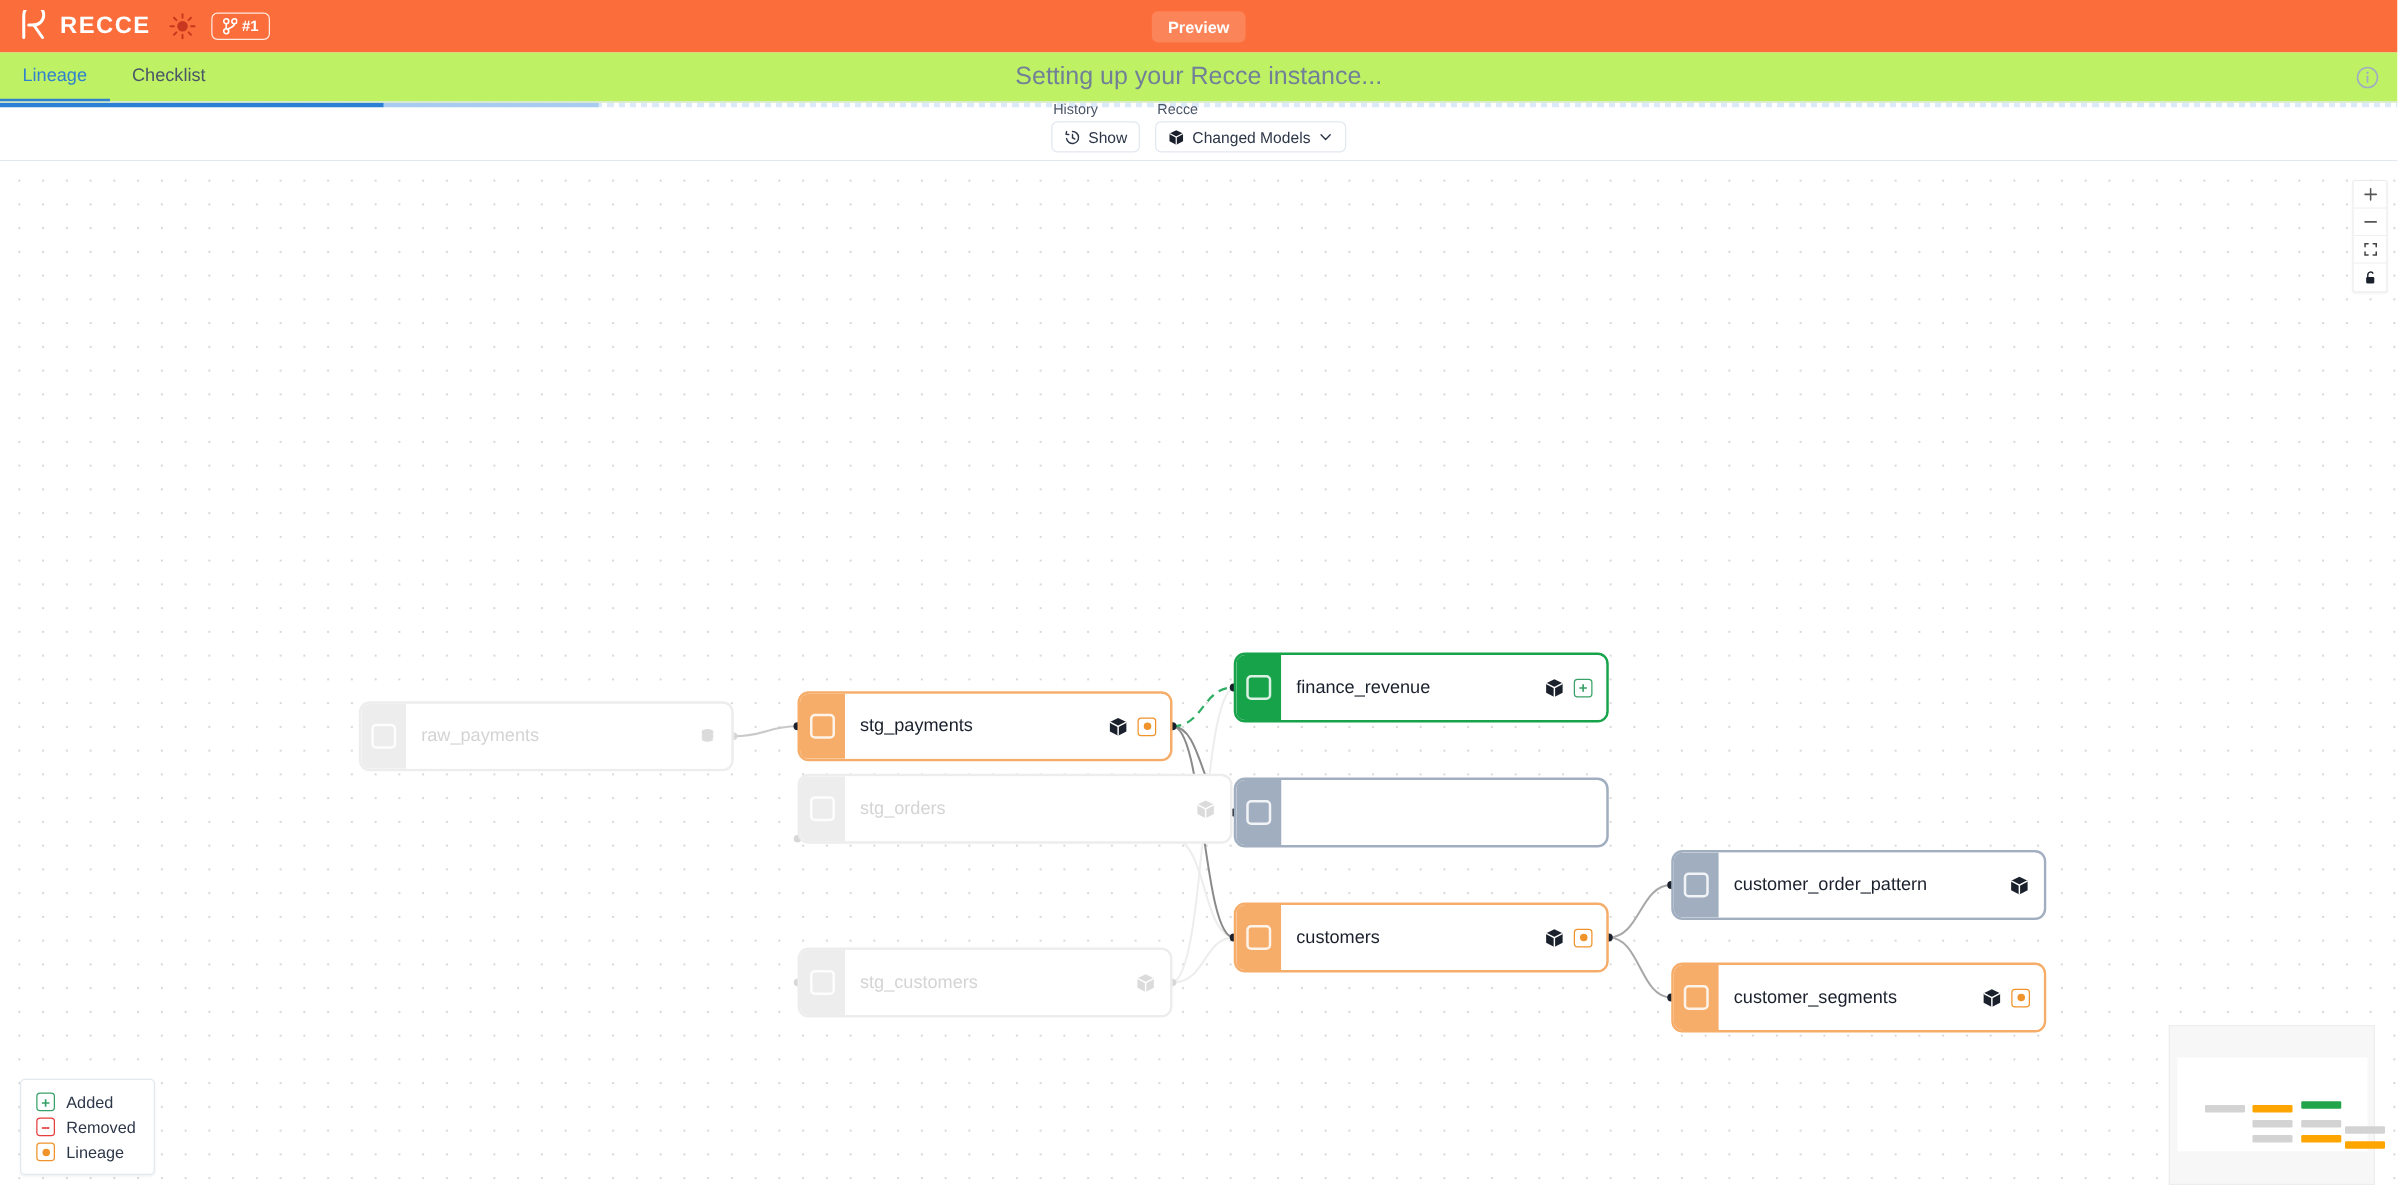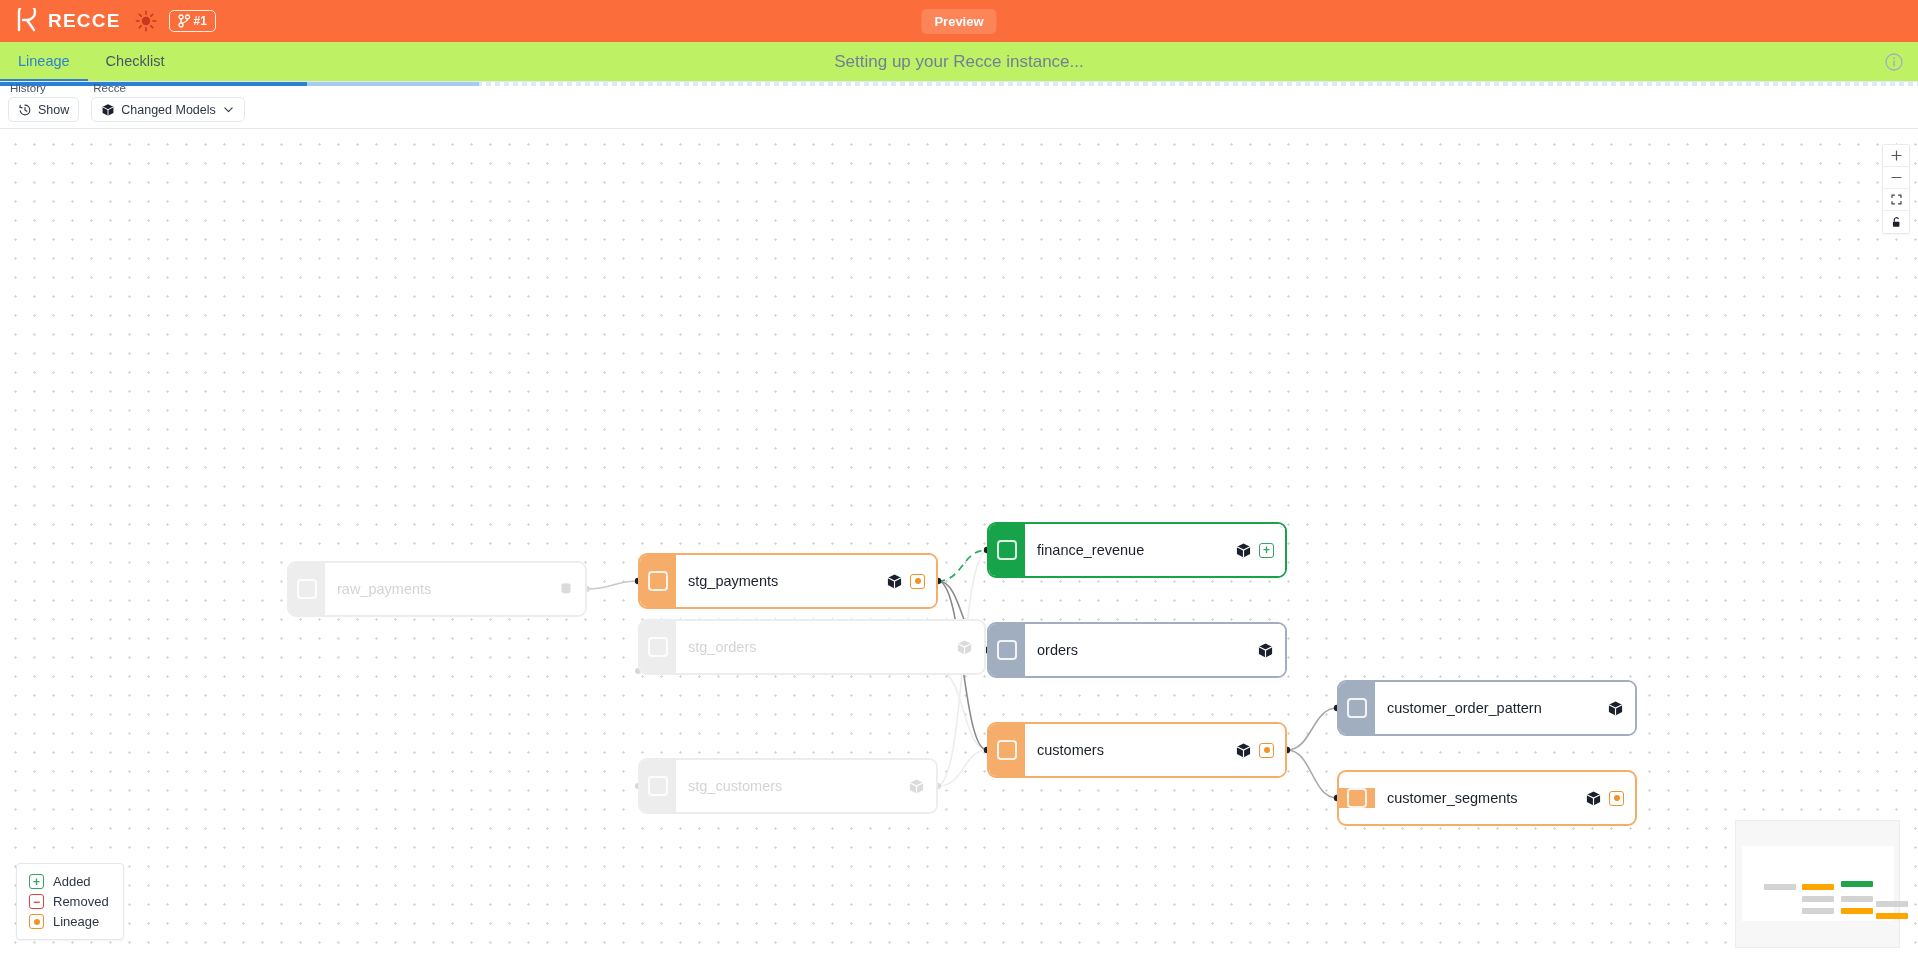--- a/index.html
+++ b/index.html
@@ -56,21 +56,21 @@
     padding: 0 18px;
     font-size: 14.5px;
     color: #4A5568;
     cursor: pointer;
     border-bottom: 2px solid transparent;
   }
   .tab.active { color: #3182CE; border-bottom-color: #3182CE; }
   .tabbar-title {
     position: absolute; left: 50%; transform: translateX(-50%);
     align-self: center;
-    font-size: 17px; color: #718096;
+    font-size: 20px; color: #718096;
   }
   .info-icon-btn {
     margin-left: auto; align-self: center; margin-right: 14px;
     width: 20px; height: 20px; cursor: pointer;
   }
 
   
   .progress {
     height: 4px; width: 100%;
     display: flex;
@@ -80,20 +80,21 @@
   .progress .seg-b { background: #A8CCF0; }
 
   
   .toolbar {
     height: 43px;
     background: #ffffff;
     display: flex; align-items: flex-end;
     gap: 12px; padding: 0 8px 6px 8px;
     border-bottom: 1px solid #E2E8F0;
     position: relative;
+    justify-content: center;
   }
   .tool-group { display: flex; flex-direction: column; }
   .tool-label {
     font-size: 11.5px; color: #4A5568; margin-bottom: 3px; padding-left: 2px;
   }
   .tool-btn {
     height: 25px;
     border: 1px solid #E2E8F0;
     border-radius: 5px;
     background: #ffffff;
@@ -436,30 +437,20 @@
           <span>+</span>
         </div>
       </div>
     </div>
   </div>
 
   <div class="node gray" style="left:987px; top:493px; width:300px;">
     <div class="grip">
         <div class="sq"></div>
       </div>
-    <div class="body">
-      <div class="nlabel">orders</div>
-      <div class="ricons">
-        <svg width="17" height="17" viewBox="0 0 16 16">
-          <path d="M8 1.3 L14.2 4.4 L14.2 11.4 L8 14.6 L1.8 11.4 L1.8 4.4 Z" fill="#1A202C"></path>
-          <path d="M1.8 4.4 L8 7.6 L14.2 4.4" fill="none" stroke="#fff" stroke-width="1.1"></path>
-          <path d="M8 7.6 L8 14.6" fill="none" stroke="#fff" stroke-width="1.1"></path>
-        </svg>
-      </div>
-    </div>
   </div>
 
   <div class="node orange" style="left:987px; top:593px; width:300px;">
     <div class="grip">
         <div class="sq"></div>
       </div>
     <div class="body">
       <div class="nlabel">customers</div>
       <div class="ricons">
         <svg width="17" height="17" viewBox="0 0 16 16">
@@ -483,21 +474,21 @@
       <div class="ricons">
         <svg width="17" height="17" viewBox="0 0 16 16">
           <path d="M8 1.3 L14.2 4.4 L14.2 11.4 L8 14.6 L1.8 11.4 L1.8 4.4 Z" fill="#1A202C"></path>
           <path d="M1.8 4.4 L8 7.6 L14.2 4.4" fill="none" stroke="#fff" stroke-width="1.1"></path>
           <path d="M8 7.6 L8 14.6" fill="none" stroke="#fff" stroke-width="1.1"></path>
         </svg>
       </div>
     </div>
   </div>
 
-  <div class="node orange" style="left:1337px; top:641px; width:300px;align-items:center;">
+  <div class="node orange" style="left:1337px; top:641px; width:300px;">
     <div class="grip">
         <div class="sq"></div>
       </div>
     <div class="body">
       <div class="nlabel">customer_segments</div>
       <div class="ricons">
         <svg width="17" height="17" viewBox="0 0 16 16">
           <path d="M8 1.3 L14.2 4.4 L14.2 11.4 L8 14.6 L1.8 11.4 L1.8 4.4 Z" fill="#1A202C"></path>
           <path d="M1.8 4.4 L8 7.6 L14.2 4.4" fill="none" stroke="#fff" stroke-width="1.1"></path>
           <path d="M8 7.6 L8 14.6" fill="none" stroke="#fff" stroke-width="1.1"></path>

